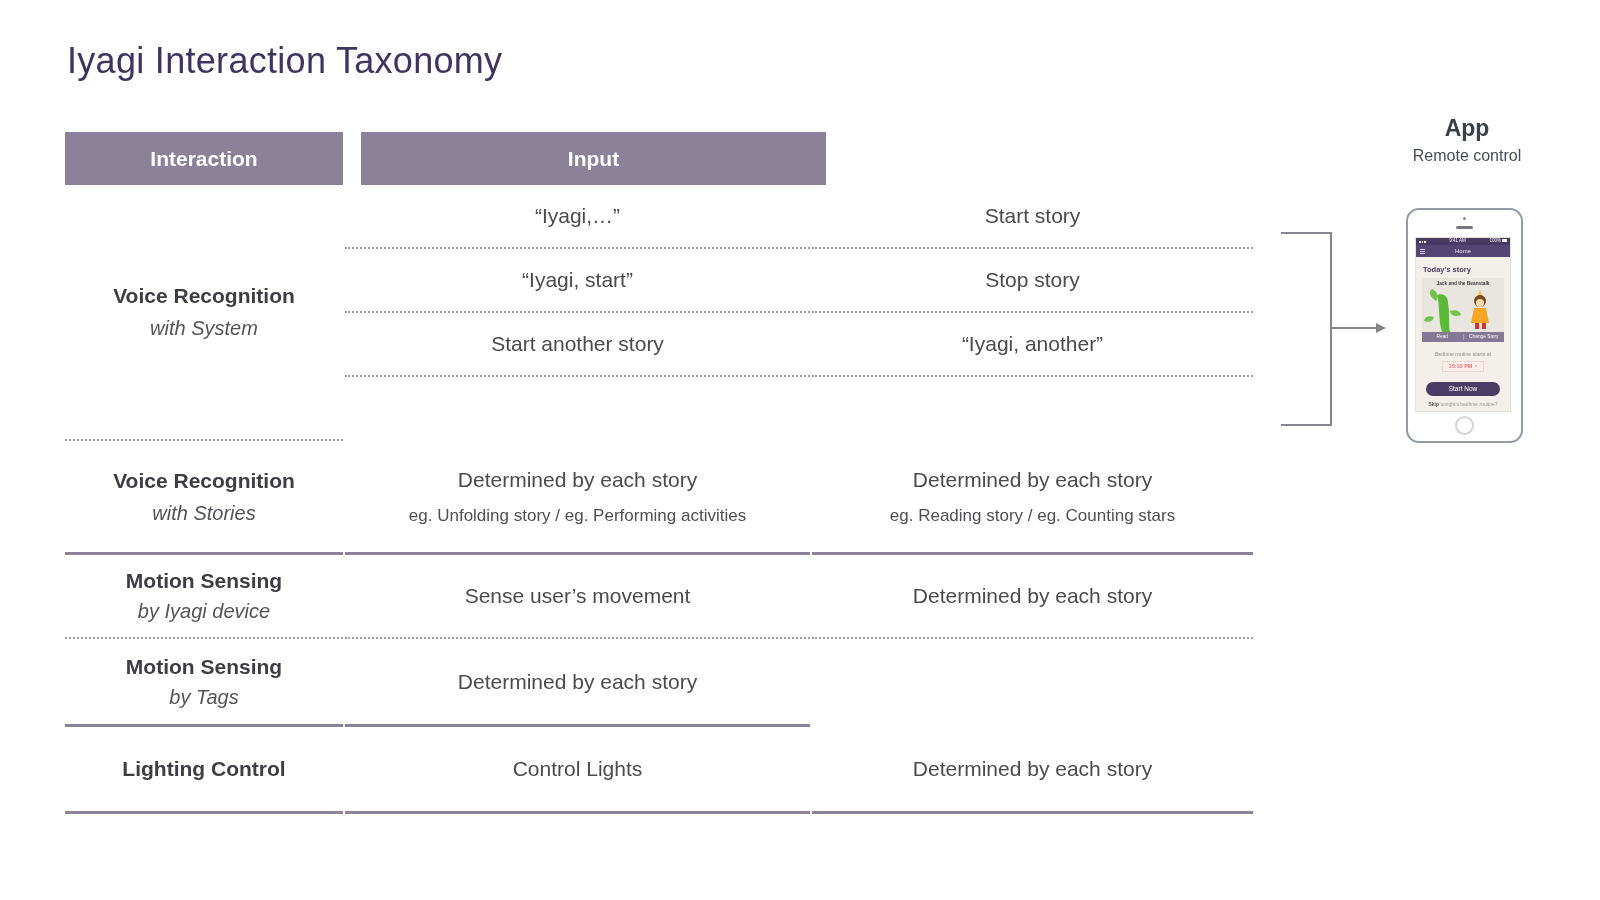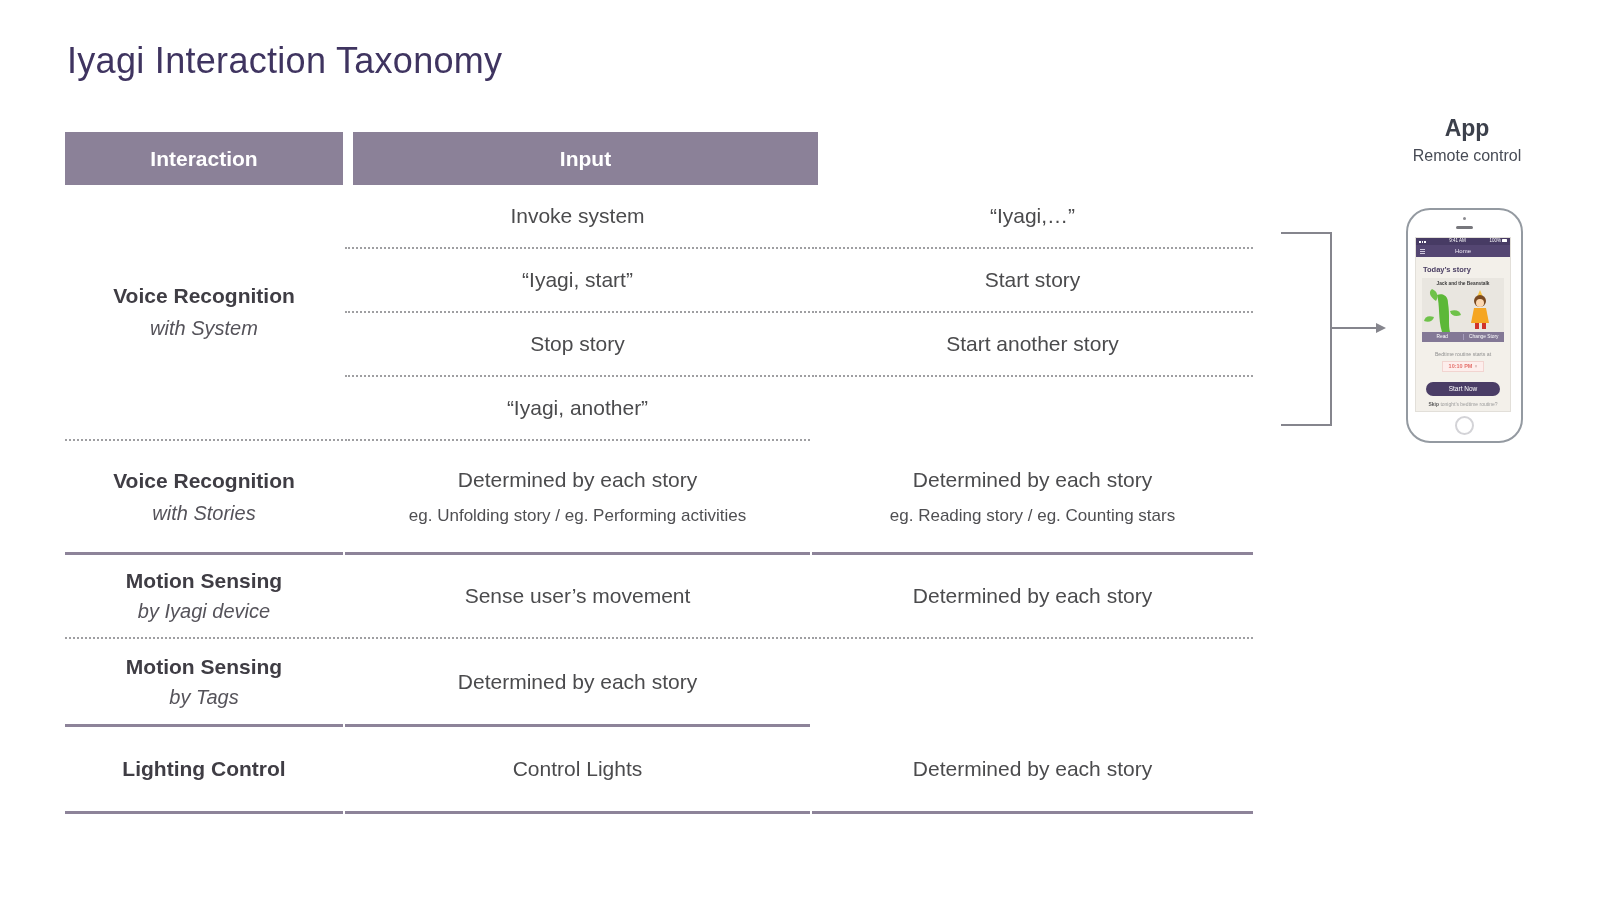--- a/index.html
+++ b/index.html
@@ -8,21 +8,21 @@
     font-family:"Liberation Sans","DejaVu Sans",sans-serif;color:#4b4b4d;
     overflow:hidden;
   }
   .page-title{
     position:absolute;left:67px;top:40px;
     font-size:36px;font-weight:400;color:#3f3460;letter-spacing:.3px;
   }
 
   
   .taxonomy{position:absolute;left:65px;top:132px;width:1188px;}
-  .trow{display:grid;grid-template-columns:278px 465px 441px;column-gap:10px;}
+  .trow{display:grid;grid-template-columns:278px 465px 441px;column-gap:18px;}
   .thead .cell{
     background:#8b8198;color:#ffffff;font-weight:bold;font-size:21px;
     height:53px;display:flex;align-items:center;justify-content:center;
   }
   .section{display:grid;grid-template-columns:278px 465px 441px;column-gap:2px;}
   .cell{box-sizing:border-box;display:flex;align-items:center;justify-content:center;text-align:center;}
   .icell{flex-direction:column;gap:9px;}
   .iname{font-weight:bold;font-size:21px;color:#3f3d44;}
   .iqual{font-style:italic;font-size:20px;color:#55535a;}
   .fval{font-size:21px;color:#4b4b4d;}
@@ -34,21 +34,21 @@
   
   .app-label{position:absolute;left:1386px;top:115px;width:162px;text-align:center;}
   .app-label .l1{font-size:23px;font-weight:bold;color:#3c404b;}
   .app-label .l2{font-size:16px;color:#474b55;margin-top:5px;}
 
   .bracket{position:absolute;left:1275px;top:220px;}
 
   
   .phone{
     position:absolute;left:1406px;top:208px;width:117px;height:235px;
-    box-sizing:border-box;border:2.5px solid #949aa1;border-radius:24px;background:#fff;
+    box-sizing:border-box;border:2.5px solid #949aa1;border-radius:13px;background:#fff;
   }
   .cam-dot{position:absolute;left:50%;top:7px;width:3px;height:3px;margin-left:-1.5px;border-radius:50%;background:#8b8b90;}
   .speaker{position:absolute;left:50%;top:16px;width:17px;height:2.5px;margin-left:-8.5px;border-radius:2px;background:#77777c;}
   .home-btn{position:absolute;left:50%;bottom:6px;width:19px;height:19px;margin-left:-9.5px;border-radius:50%;border:2.5px solid #d3d3d7;box-sizing:border-box;}
   .screen{
     position:absolute;left:7px;top:27px;width:96px;height:175px;background:#f3f0ea;
     border:1px solid #e2dfd9;box-sizing:border-box;overflow:hidden;font-family:"Liberation Sans",sans-serif;
   }
   .statusbar{height:7px;background:#473b64;display:flex;align-items:center;justify-content:space-between;padding:0 3px;}
   .sig{display:flex;gap:1px;}
@@ -91,24 +91,23 @@
   <div class="trow thead">
     <div class="cell">Interaction</div>
     <div class="cell">Input</div>
   </div>
 
   <div class="section" style="grid-template-rows:repeat(4,64px);">
     <div class="cell icell dotted" style="grid-row:1/5;">
       <span class="iname">Voice Recognition</span>
       <span class="iqual">with System</span>
     </div>
-    <div class="cell fval dotted">Invoke system</div>
     <div class="cell fval dotted">“Iyagi,…”</div>
+    <div class="cell fval dotted">Start story</div>
     <div class="cell fval dotted">“Iyagi, start”</div>
-    <div class="cell fval dotted">Start story</div>
     <div class="cell fval dotted">Stop story</div>
     <div class="cell fval dotted">Start another story</div>
     <div class="cell fval dotted">“Iyagi, another”</div>
   </div>
 
   <div class="section" style="grid-template-rows:114px;">
     <div class="cell icell solid">
       <span class="iname">Voice Recognition</span>
       <span class="iqual">with Stories</span>
     </div>

